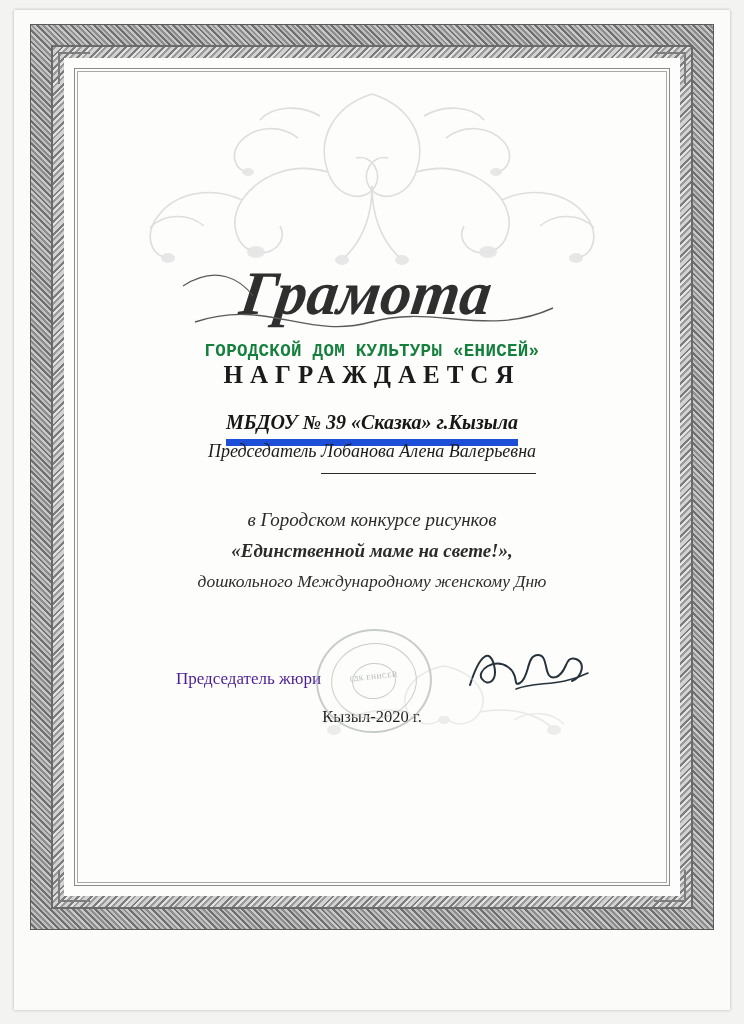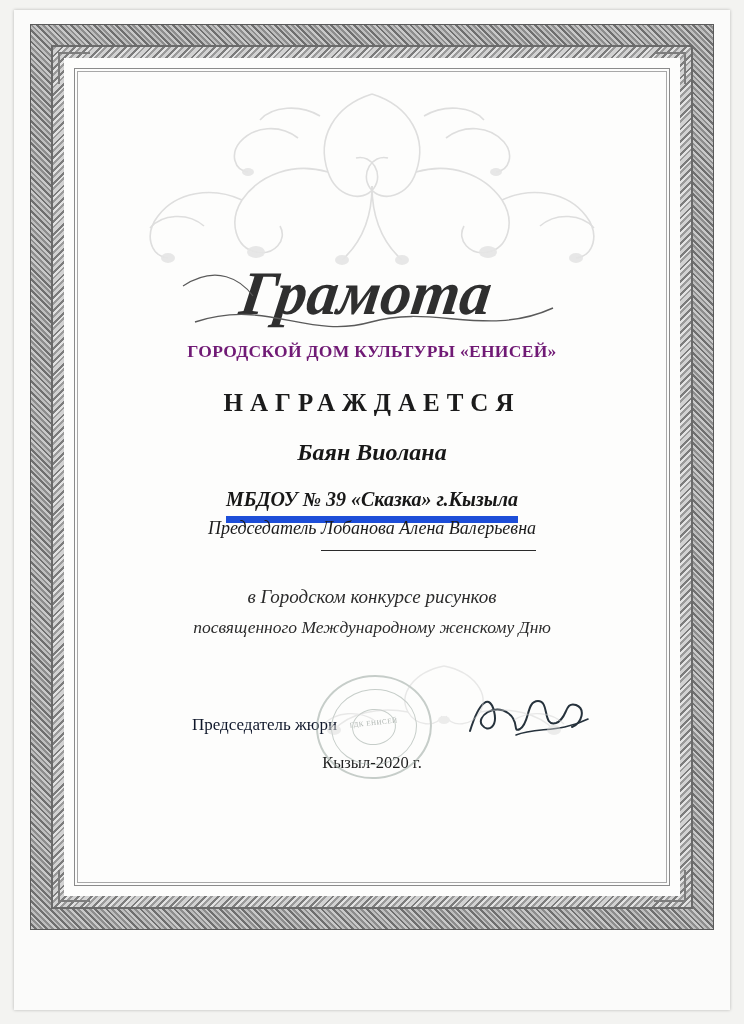--- a/index.html
+++ b/index.html
@@ -137,26 +137,26 @@
     letter-spacing: .4px;
     font-variant: small-caps;
     font-weight: 700;
     color: #3a3a3a;
     margin-top: 2px;
   }
   .org-line2 {
     font-size: 17.5px;
     font-weight: 700;
     letter-spacing: .3px;
-    color: #701a75;
+    color: #15803d;
     margin-top: 3px;
+    font-family: Liberation Mono, monospace;
   }
 
   .awarded {
-    margin-top: 27px;
     font-size: 25px;
     font-weight: 700;
     letter-spacing: 7px;
     color: #1b1b1b;
     font-family: Liberation Serif, serif;
   }
 
   .recipient {
     margin-top: 22px;
     font-size: 24px;
@@ -200,24 +200,24 @@
   .detail .d4 { font-size: 17.5px; font-style: italic; }
 
   
   .sign-row {
     position: relative;
     margin-top: 48px;
     height: 64px;
   }
   .sign-label {
     position: absolute;
-    left: 108px;
+    left: 92px;
     top: 26px;
     font-size: 17px;
-    color: #0f172a;
+    color: #4c1d95;
   }
   .stamp {
     position: absolute;
     left: 232px;
     top: -14px;
     width: 112px;
     height: 100px;
     border-radius: 50%;
     border: 2px solid #9aa7a0;
     opacity: .55;
@@ -310,35 +310,35 @@
           <text x="215" y="62" text-anchor="middle" font-family="Liberation Serif, serif" font-size="62" font-style="italic" font-weight="700" fill="#2f2f2f" transform="skewX(-8)">Грамота</text>
           <path d="M38 70 C110 46 150 88 214 70 C276 52 330 86 396 56" stroke="#5a5a5a" stroke-width="1.4" fill="none"></path>
           <path d="M26 34 C60 12 84 28 96 44" stroke="#5a5a5a" stroke-width="1.2" fill="none"></path>
         </svg>
       </div>
 
       <div class="org-line2">ГОРОДСКОЙ ДОМ КУЛЬТУРЫ «ЕНИСЕЙ»</div>
 
       <div class="awarded">НАГРАЖДАЕТСЯ</div>
 
-      <div class="recipient">Баян Виолана</div>
 
       <div class="institution">
         <span class="ul">МБДОУ № 39 «Сказка» г.Кызыла</span>
       </div>
 
       <div class="supervisor">
         <span>Председатель</span>
         <span class="ul">Лобанова Алена Валерьевна</span>
       </div>
 
 
       <div class="detail">
         <div class="d1">в Городском конкурсе рисунков</div>
-        <div class="d4">посвященного Международному женскому Дню</div>
+        <div class="d2">«Единственной маме на свете!»,</div>
+        <div class="d4">дошкольного Международному женскому Дню</div>
       </div>
 
       <div class="sign-row">
         <div class="sign-label">Председатель жюри</div>
 
         <div class="stamp">
           <div class="stamp-text">ГДК ЕНИСЕЙ</div>
         </div>
 
         <svg class="signature" viewBox="0 0 130 52" fill="none">

